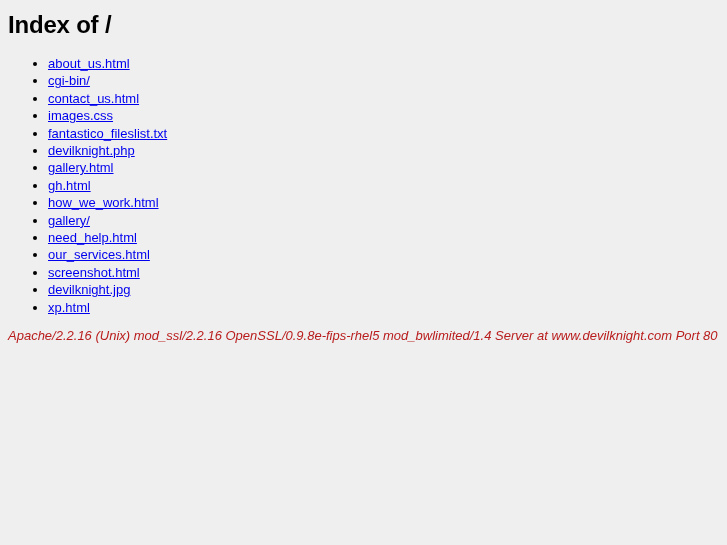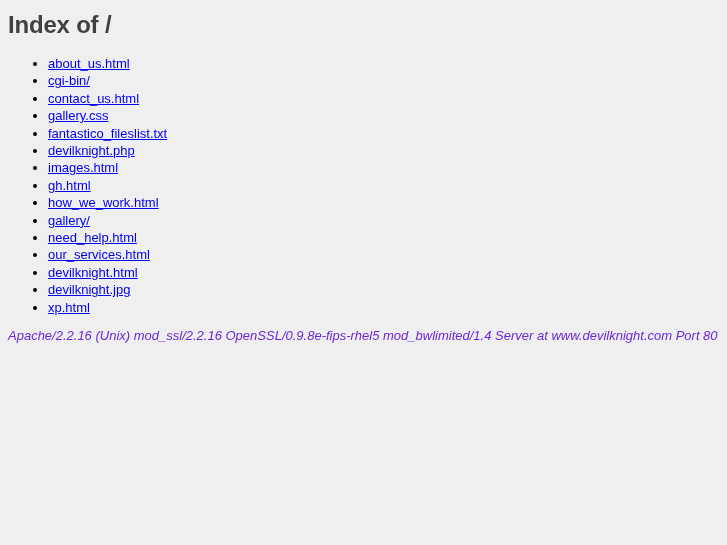--- a/index.html
+++ b/index.html
@@ -18,21 +18,21 @@
     padding: 8px;
     box-sizing: border-box;
   }
   h1.index-title {
     font-size: 24px;
     font-weight: bold;
     line-height: 27px;
     margin: 3px 0 0 0;
     padding: 0;
     letter-spacing: -0.2px;
-    color: #404040;
+    color: #000000;
   }
   h1.index-title .slash {
     font-weight: bold;
   }
   ul.listing {
     list-style-type: disc;
     margin: 17px 0 0 0;
     padding-left: 40px;
   }
   ul.listing li {
@@ -44,44 +44,44 @@
     color: #0000ee;
     text-decoration: underline;
     font-size: 13px;
     font-family: "Liberation Sans", sans-serif;
   }
   address.signature {
     display: block;
     font-size: 13px;
     line-height: 16px;
     margin-top: 12px;
-    color: #6d28d9;
+    color: #b91c1c;
     white-space: nowrap;
   }
 </style>
 </head>
 <body>
 
 <div class="page">
 
   <h1 class="index-title"><span>Index of</span> <span class="slash">/</span></h1>
 
   <ul class="listing">
     <li><a href="#">about_us.html</a></li>
     <li><a href="#">cgi-bin/</a></li>
     <li><a href="#">contact_us.html</a></li>
-    <li><a href="#">gallery.css</a></li>
+    <li><a href="#">images.css</a></li>
     <li><a href="#">fantastico_fileslist.txt</a></li>
     <li><a href="#">devilknight.php</a></li>
-    <li><a href="#">images.html</a></li>
+    <li><a href="#">gallery.html</a></li>
     <li><a href="#">gh.html</a></li>
     <li><a href="#">how_we_work.html</a></li>
     <li><a href="#">gallery/</a></li>
     <li><a href="#">need_help.html</a></li>
     <li><a href="#">our_services.html</a></li>
-    <li><a href="#">devilknight.html</a></li>
+    <li><a href="#">screenshot.html</a></li>
     <li><a href="#">devilknight.jpg</a></li>
     <li><a href="#">xp.html</a></li>
   </ul>
 
   <address class="signature">Apache/2.2.16 (Unix) mod_ssl/2.2.16 OpenSSL/0.9.8e-fips-rhel5 mod_bwlimited/1.4 Server at www.devilknight.com Port 80</address>
 
 </div>
 
 </body></html>

